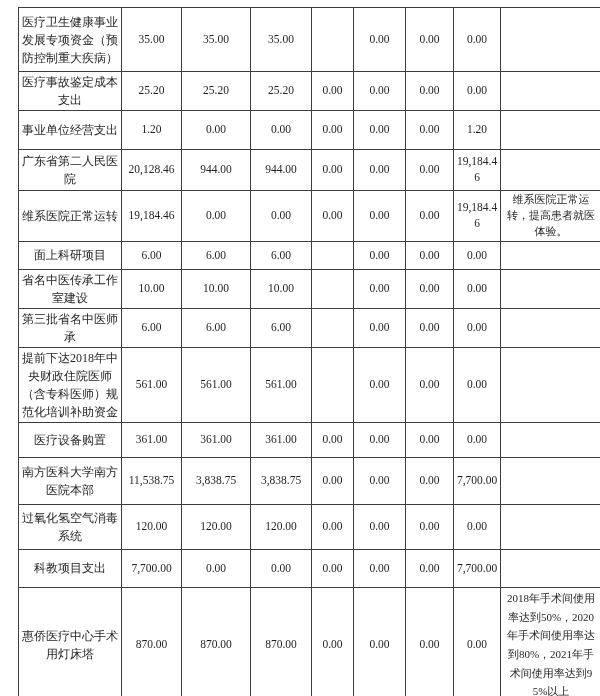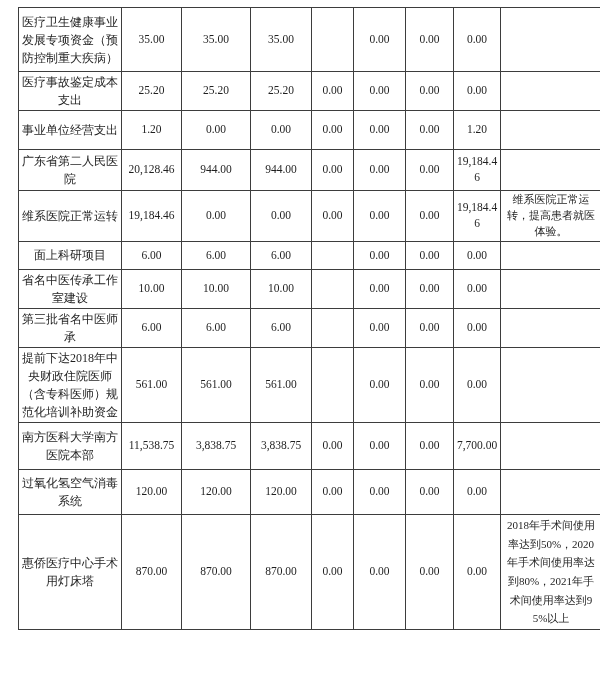--- a/index.html
+++ b/index.html
@@ -174,20 +174,31 @@
         <td class="c-num">561.00</td>
         <td class="c-num">561.00</td>
         <td class="c-num">561.00</td>
         <td class="c-num"></td>
         <td class="c-num">0.00</td>
         <td class="c-num">0.00</td>
         <td class="c-num">0.00</td>
         <td class="c-note"></td>
       </tr>
 
+      <tr style="height:35px">
+        <td class="c-name">医疗设备购置</td>
+        <td class="c-num">361.00</td>
+        <td class="c-num">361.00</td>
+        <td class="c-num">361.00</td>
+        <td class="c-num">0.00</td>
+        <td class="c-num">0.00</td>
+        <td class="c-num">0.00</td>
+        <td class="c-num">0.00</td>
+        <td class="c-note"></td>
+      </tr>
 
       <tr style="height:47px">
         <td class="c-name">南方医科大学南方医院本部</td>
         <td class="c-num">11,538.75</td>
         <td class="c-num">3,838.75</td>
         <td class="c-num">3,838.75</td>
         <td class="c-num">0.00</td>
         <td class="c-num">0.00</td>
         <td class="c-num">0.00</td>
         <td class="c-num">7,700.00</td>
@@ -199,20 +210,31 @@
         <td class="c-num">120.00</td>
         <td class="c-num">120.00</td>
         <td class="c-num">120.00</td>
         <td class="c-num">0.00</td>
         <td class="c-num">0.00</td>
         <td class="c-num">0.00</td>
         <td class="c-num">0.00</td>
         <td class="c-note"></td>
       </tr>
 
+      <tr style="height:38px">
+        <td class="c-name">科教项目支出</td>
+        <td class="c-num">7,700.00</td>
+        <td class="c-num">0.00</td>
+        <td class="c-num">0.00</td>
+        <td class="c-num">0.00</td>
+        <td class="c-num">0.00</td>
+        <td class="c-num">0.00</td>
+        <td class="c-num">7,700.00</td>
+        <td class="c-note"></td>
+      </tr>
 
       <tr style="height:83px">
         <td class="c-name">惠侨医疗中心手术用灯床塔</td>
         <td class="c-num">870.00</td>
         <td class="c-num">870.00</td>
         <td class="c-num">870.00</td>
         <td class="c-num">0.00</td>
         <td class="c-num">0.00</td>
         <td class="c-num">0.00</td>
         <td class="c-num">0.00</td>

